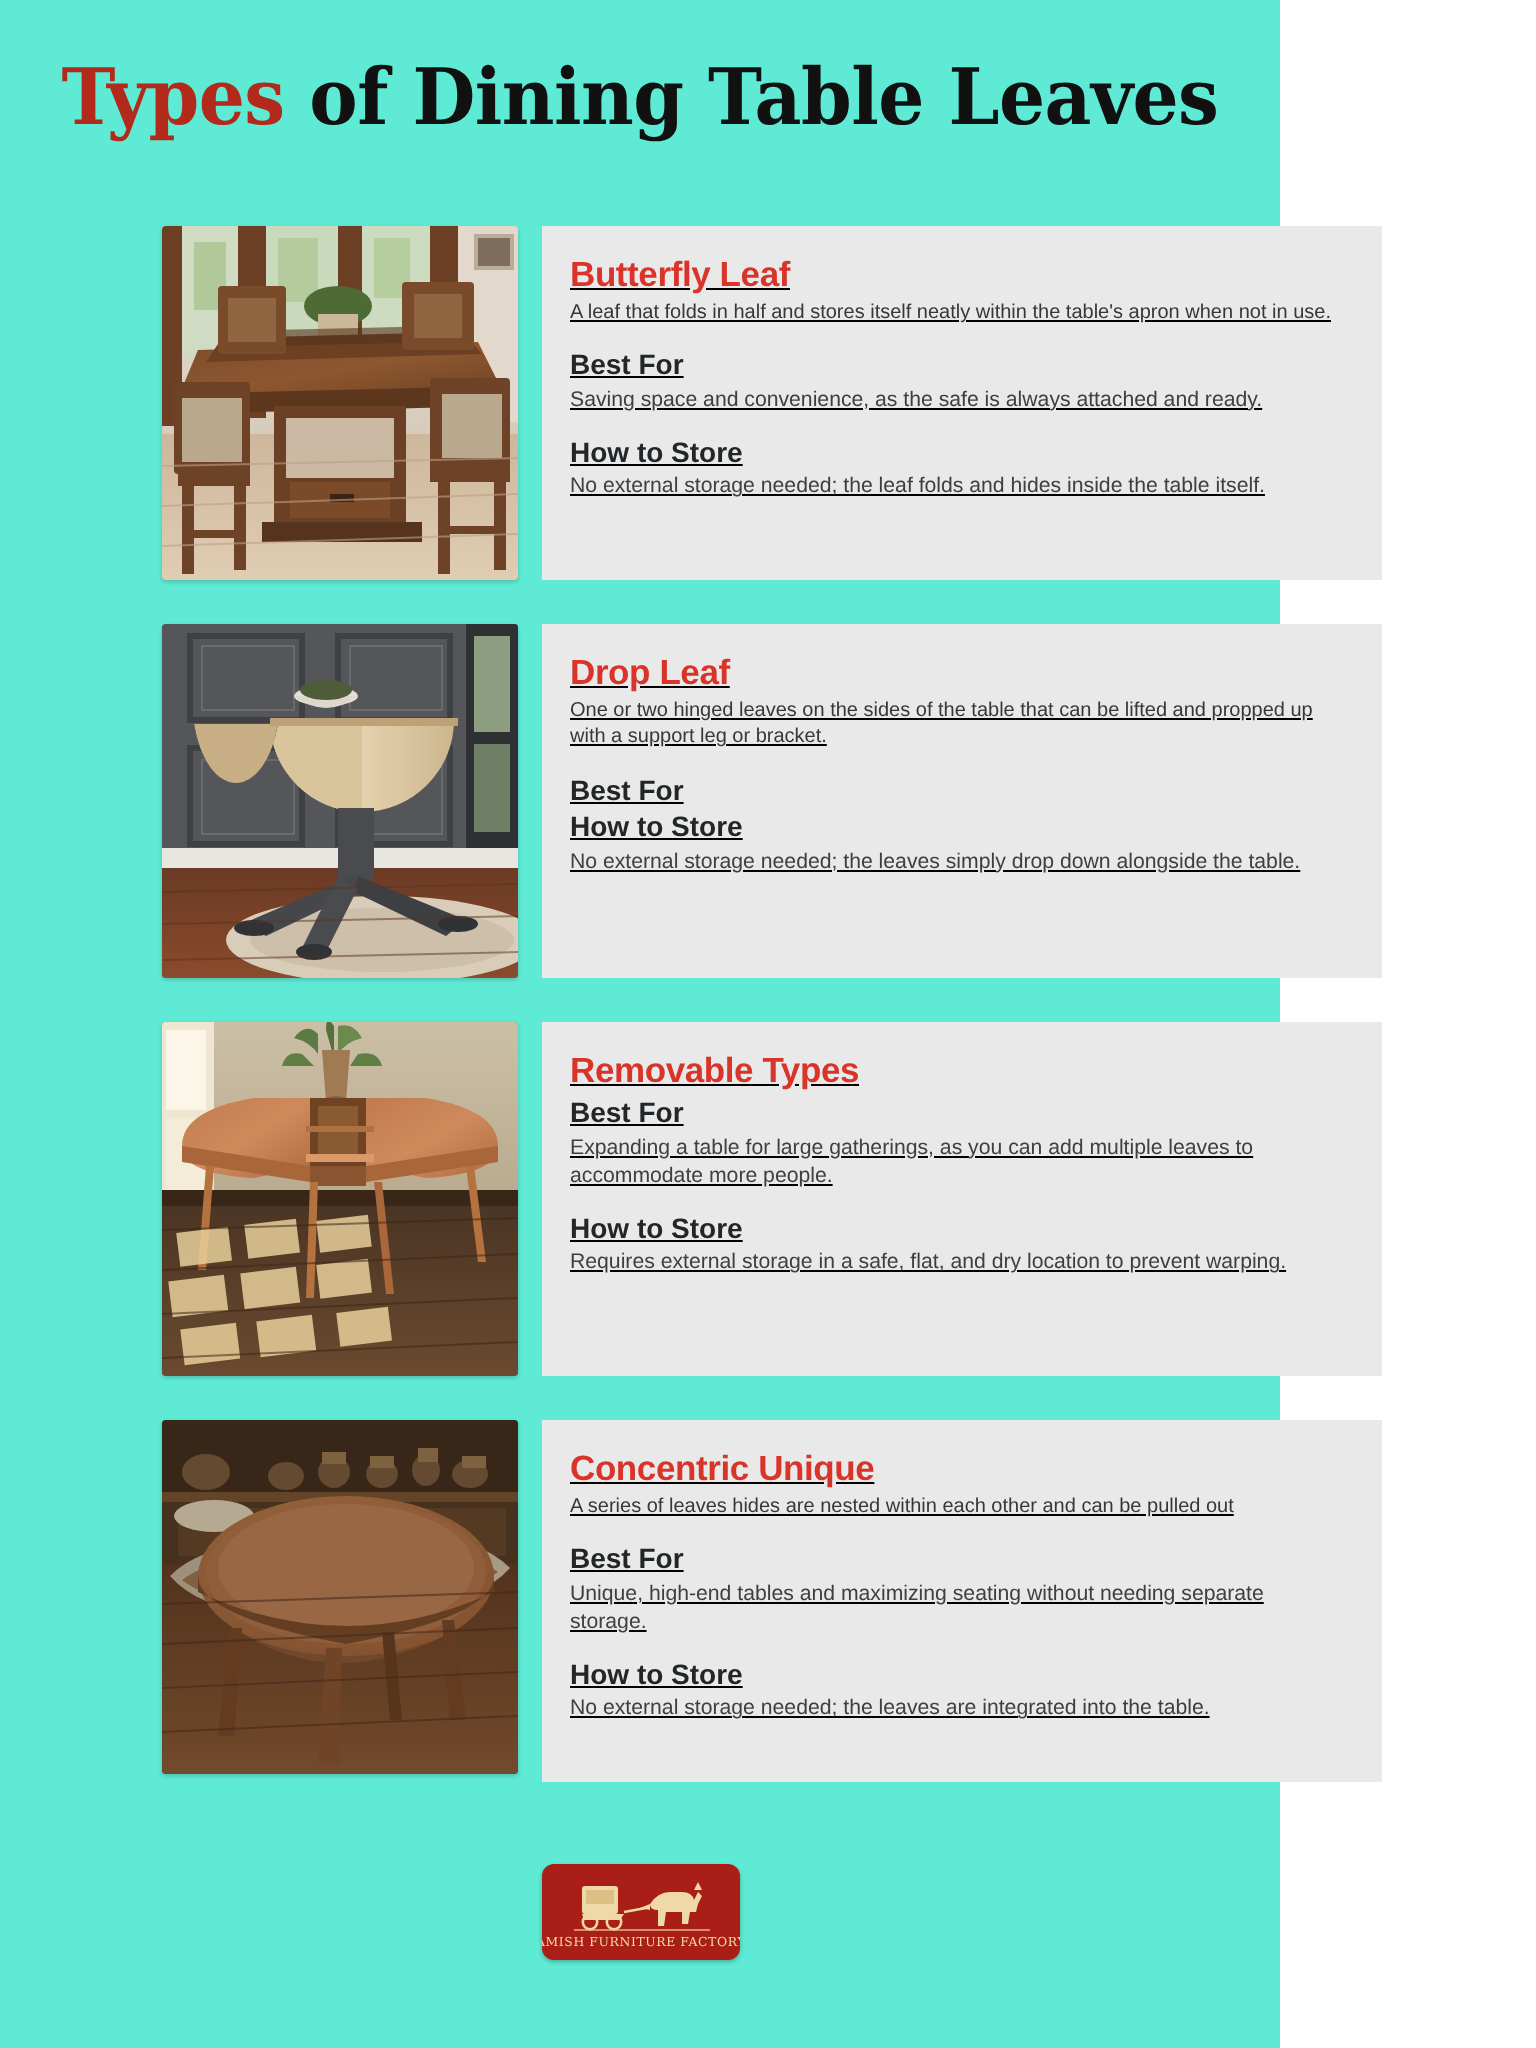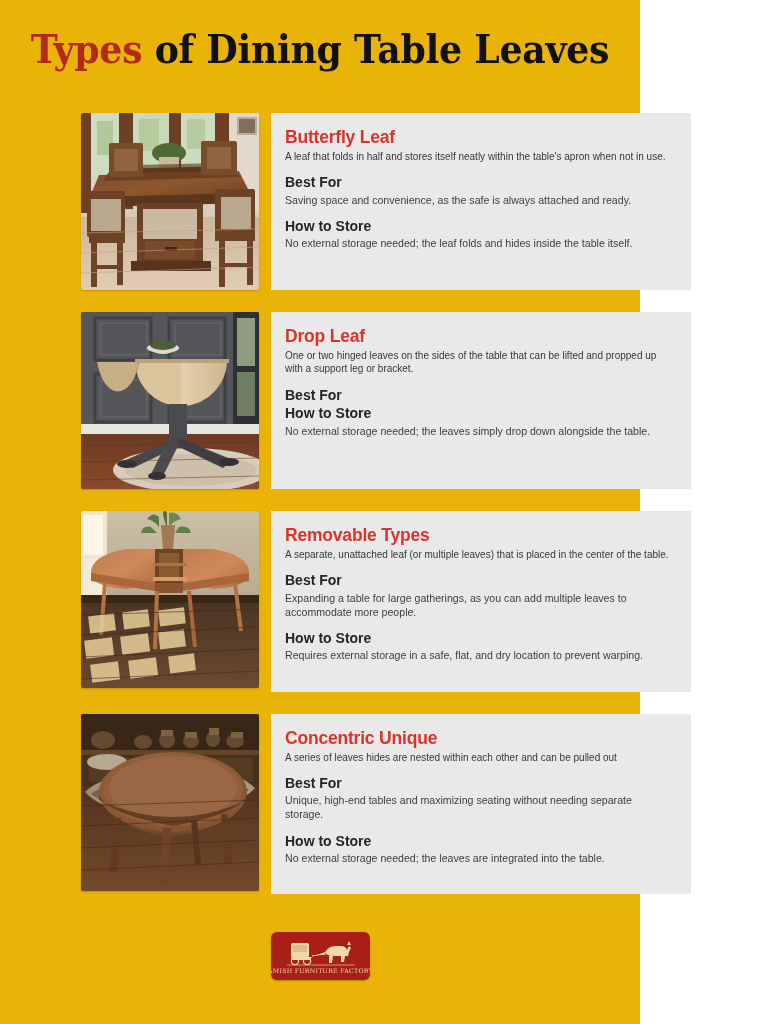--- a/index.html
+++ b/index.html
@@ -7,21 +7,21 @@
     margin: 0; padding: 0;
     width: 768px; height: 1024px;
     background: #ffffff;
     font-family: "Liberation Sans", sans-serif;
     overflow: hidden;
   }
 
   .page {
     position: relative;
     width: 640px; height: 1024px;
-    background: #eab308;
+    background: #5eead4;
   }
 
   
   .title-wrap {
     position: absolute;
     top: 26px; left: 0; right: 0;
     text-align: center;
   }
   .title {
     font-family: "DejaVu Serif", serif;
@@ -59,20 +59,21 @@
   }
   .thumb svg { display: block; width: 100%; height: 100%; }
 
   .panel {
     flex: 1 1 auto;
     background: #e9e9e9;
     margin-left: 12px;
     align-self: stretch;
     min-height: 177px;
     padding: 14px 18px 29px 14px;
+    text-decoration: underline;
   }
 
   .panel h2 {
     margin: 0 0 3px 0;
     font-size: 17.5px;
     font-weight: bold;
     color: #d9342a;
     letter-spacing: -0.2px;
     line-height: 1.15;
   }
@@ -357,21 +358,20 @@
           <g stroke="#3c2717" stroke-width="1" opacity="0.55">
             <line x1="0" y1="104" x2="178" y2="98"></line>
             <line x1="0" y1="124" x2="178" y2="116"></line>
             <line x1="0" y1="146" x2="178" y2="138"></line>
             <line x1="0" y1="168" x2="178" y2="160"></line>
           </g>
         </svg>
       </div>
       <div class="panel">
         <h2>Removable Types</h2>
-        <p class="lede">A separate, unattached leaf (or multiple leaves) that is placed in the center of the table.</p>
         <p class="sub">Best For</p>
         <p class="sub-body">Expanding a table for large gatherings, as you can add multiple leaves to accommodate more people.</p>
         <p class="sub">How to Store</p>
         <p class="sub-body last">Requires external storage in a safe, flat, and dry location to prevent warping.</p>
       </div>
     </div>
 
     <div class="section">
       <div class="thumb">
         <svg viewBox="0 0 178 177" preserveAspectRatio="none">

